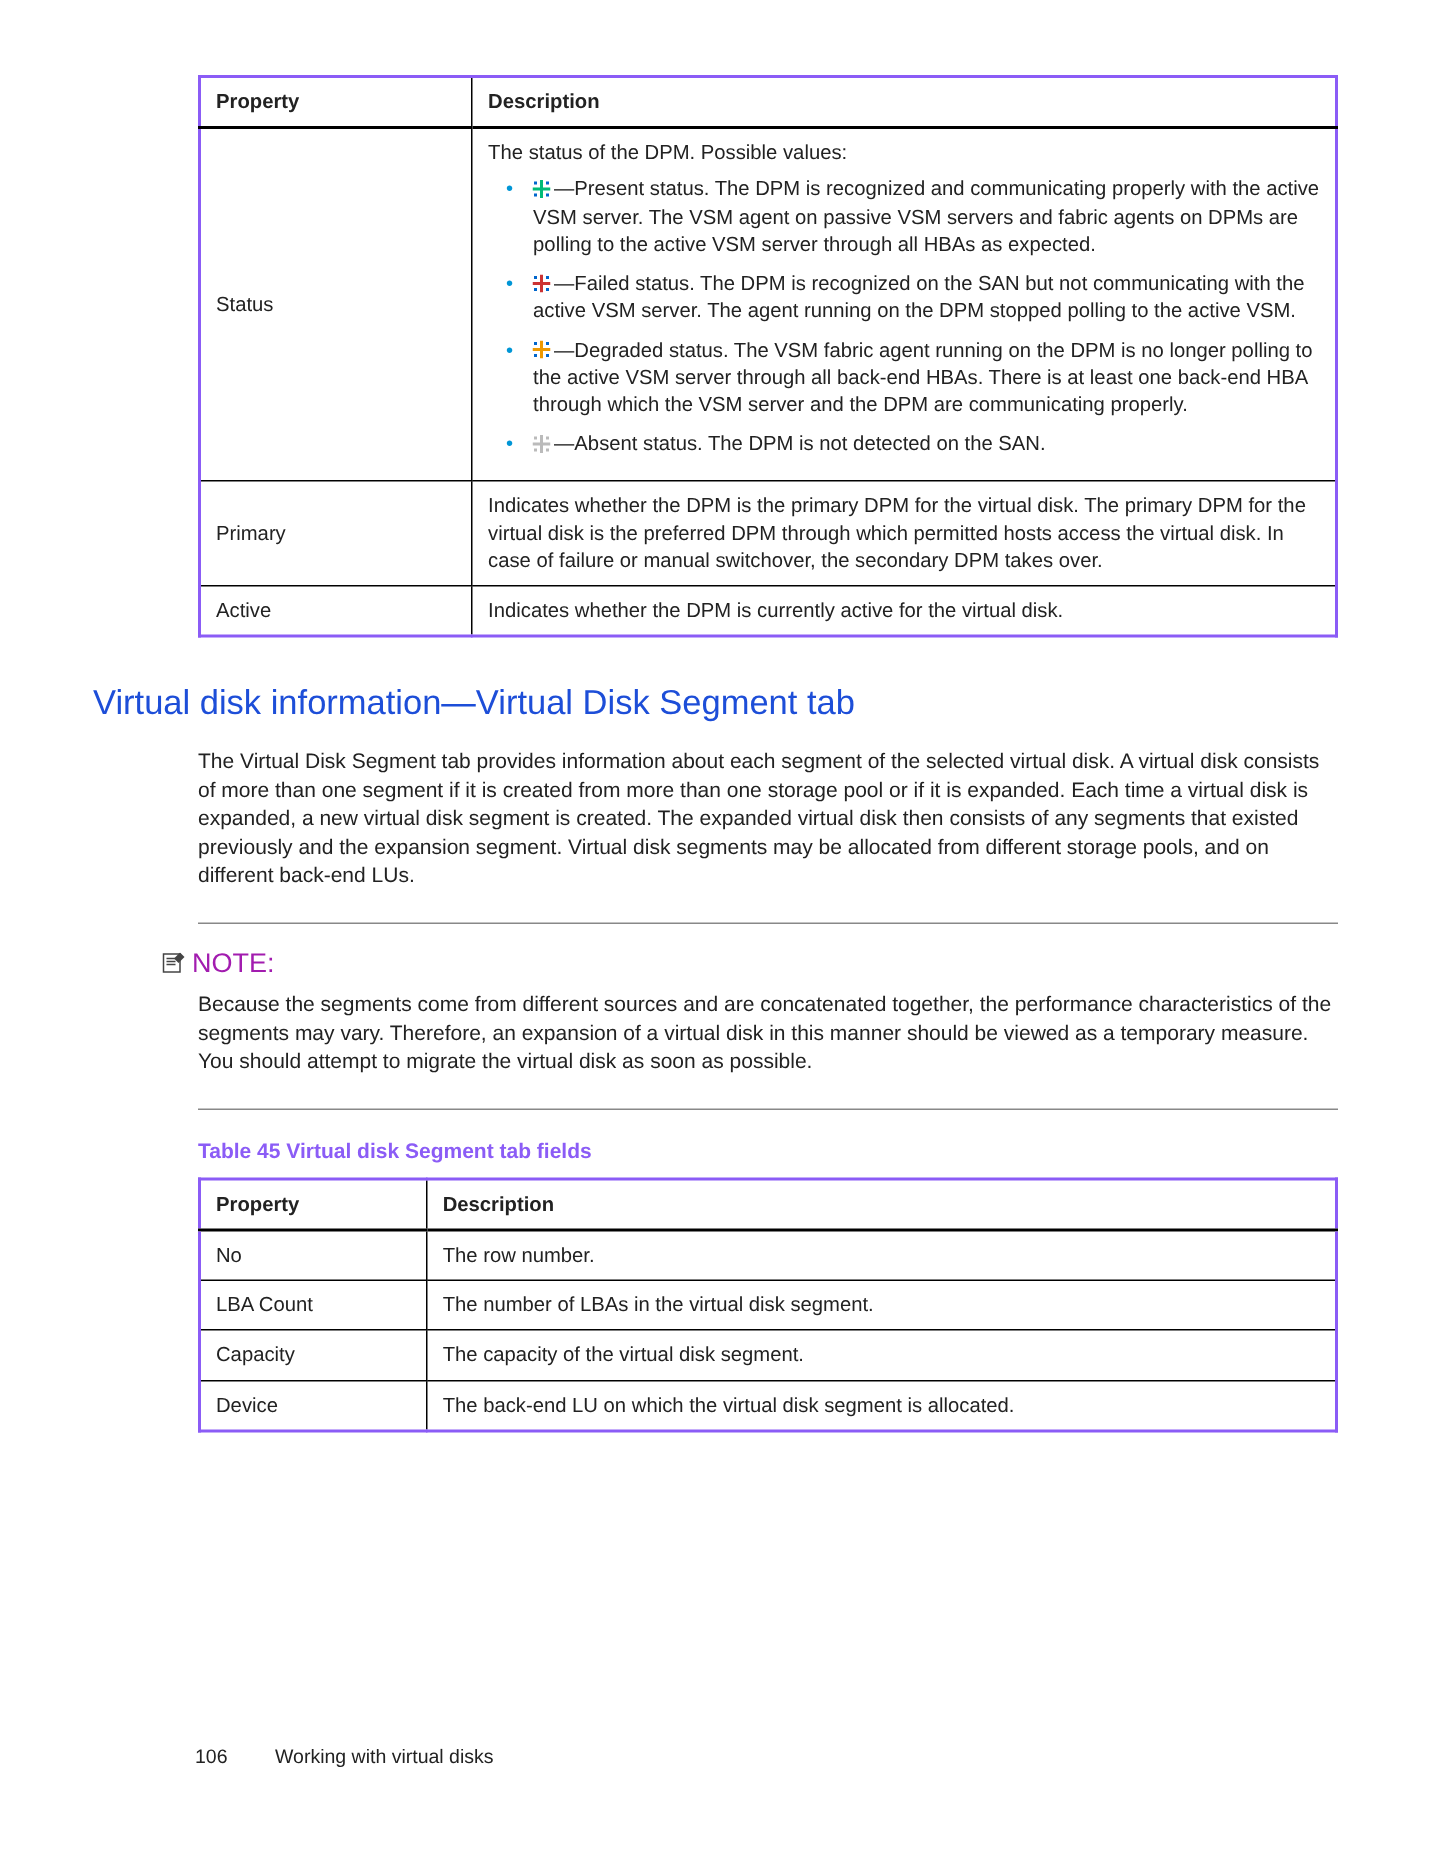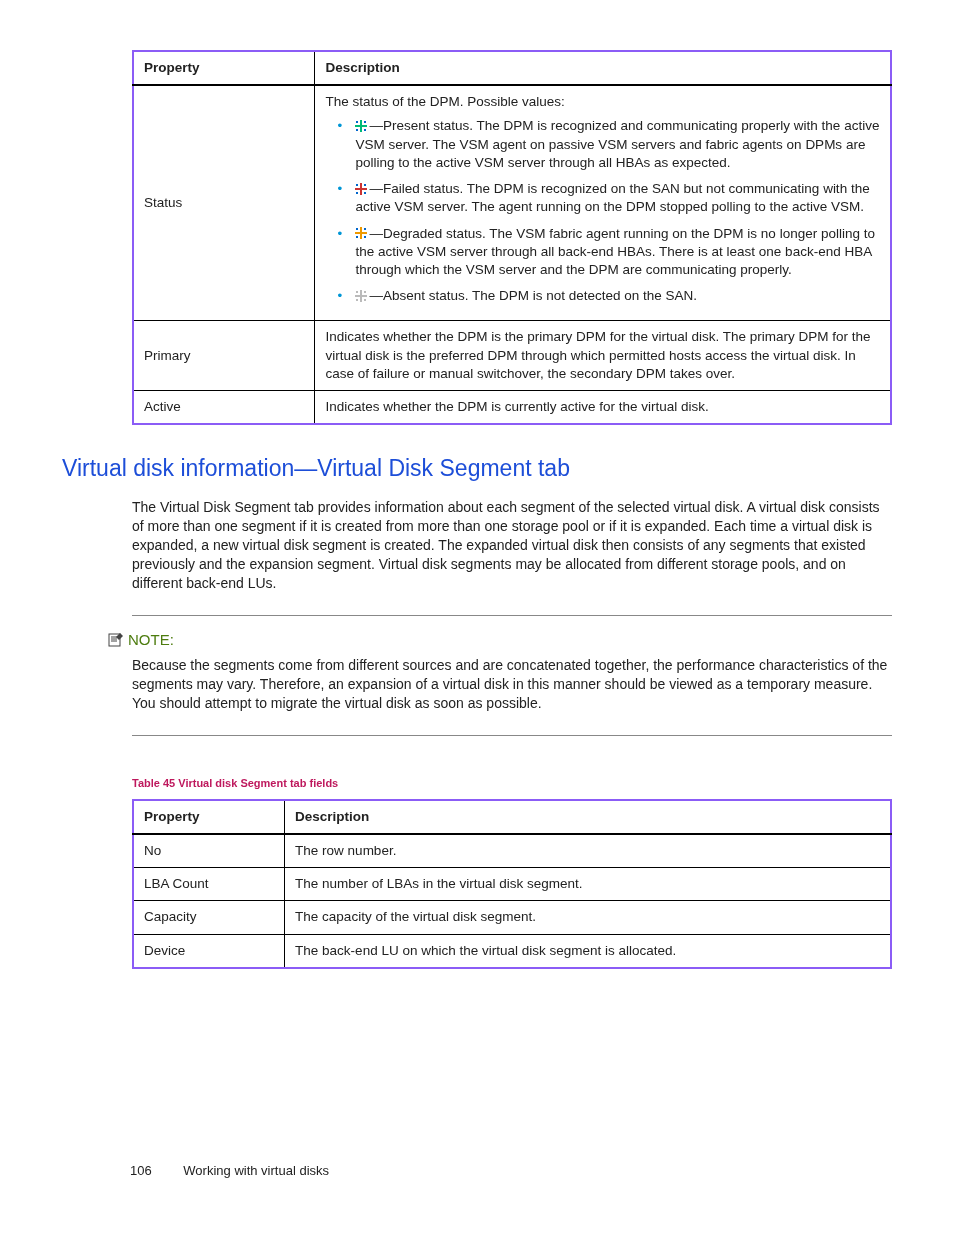--- a/index.html
+++ b/index.html
@@ -41,39 +41,39 @@
   }
   .paragraph {
     margin-bottom: 20px;
   }
   hr.note-sep {
     border: none;
     border-top: 1px solid #888;
     margin: 22px 0 14px 0;
   }
   .note-label {
-    color: #4d7c0f;
-    font-size: 15px;
+    color: #a21caf;
+    font-size: 18px;
     display: inline-block;
     vertical-align: middle;
   }
   .note-icon {
     display: inline-block;
     width: 16px;
     height: 14px;
     margin-right: 4px;
     margin-left: -24px;
     vertical-align: middle;
   }
   .note-icon svg { width: 16px; height: 14px; }
   .table-caption {
-    color: #be185d;
+    color: #8b5cf6;
     font-weight: bold;
-    font-size: 11px;
-    margin: 40px 0 8px 0;
+    font-size: 14px;
+    margin: 18px 0 8px 0;
   }
   ul.status-list {
     list-style: none;
     padding-left: 18px;
     margin: 6px 0 0 0;
   }
   ul.status-list li {
     position: relative;
     padding-left: 12px;
     margin-bottom: 8px;

